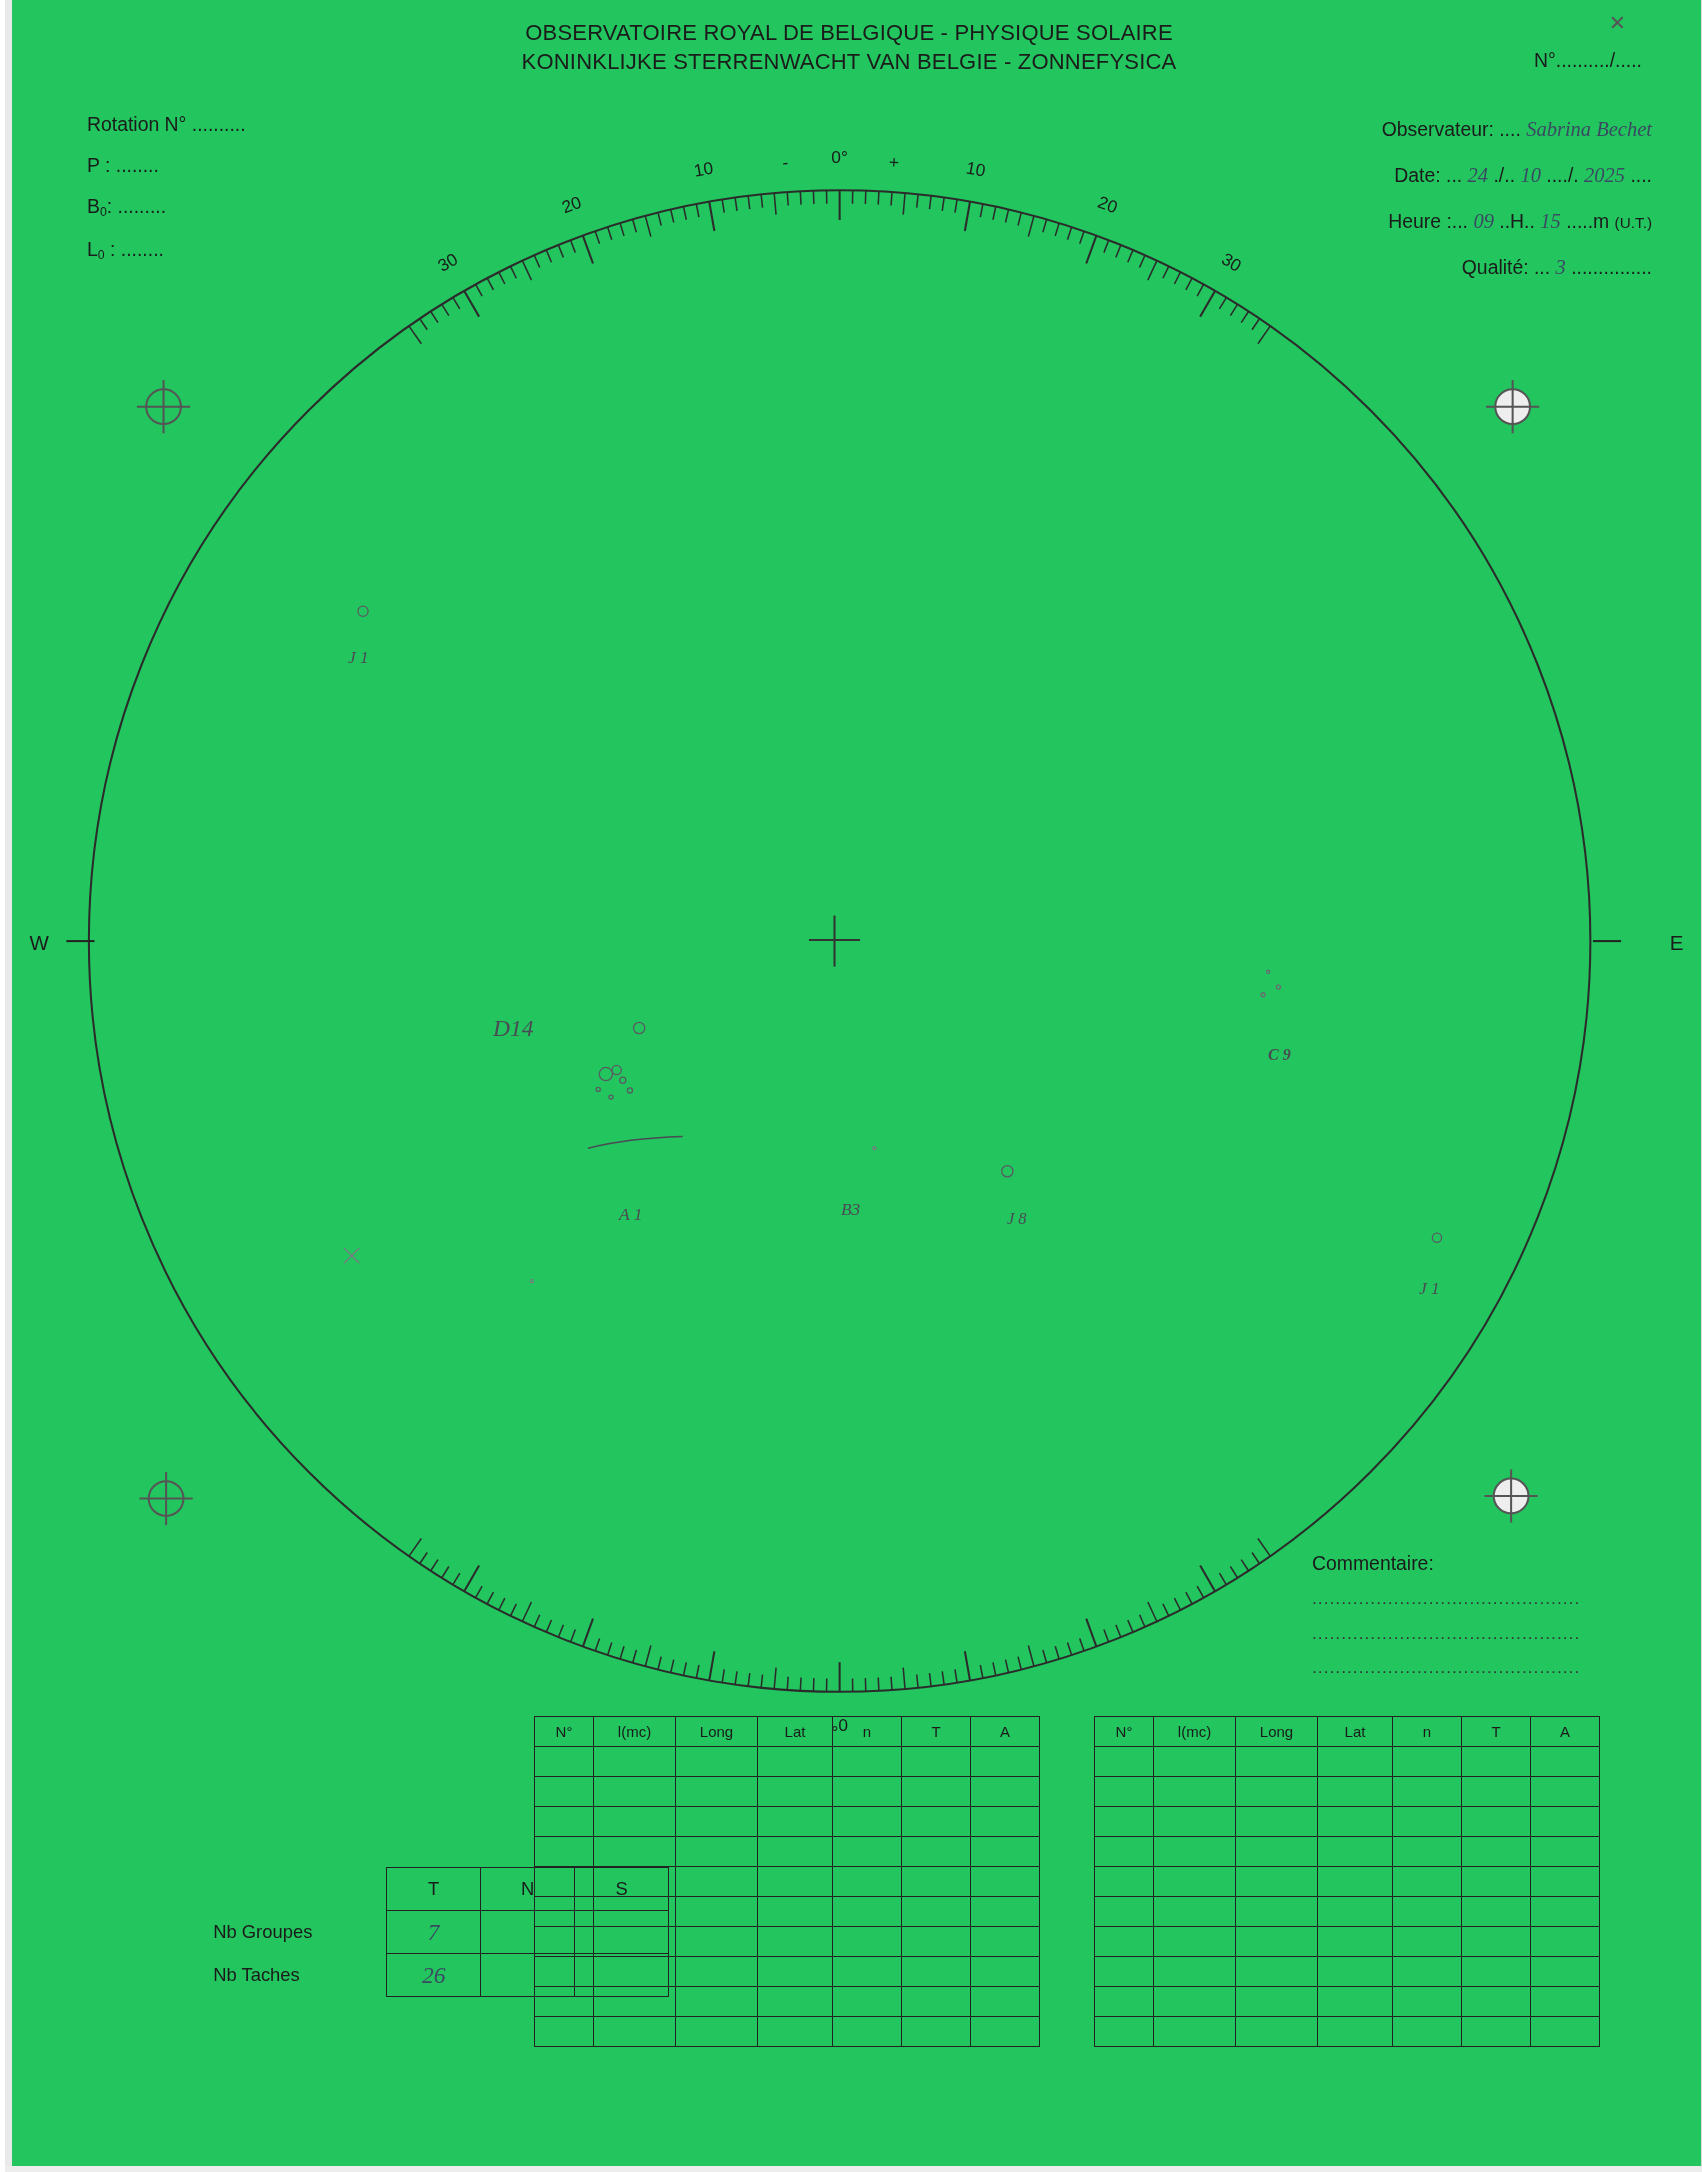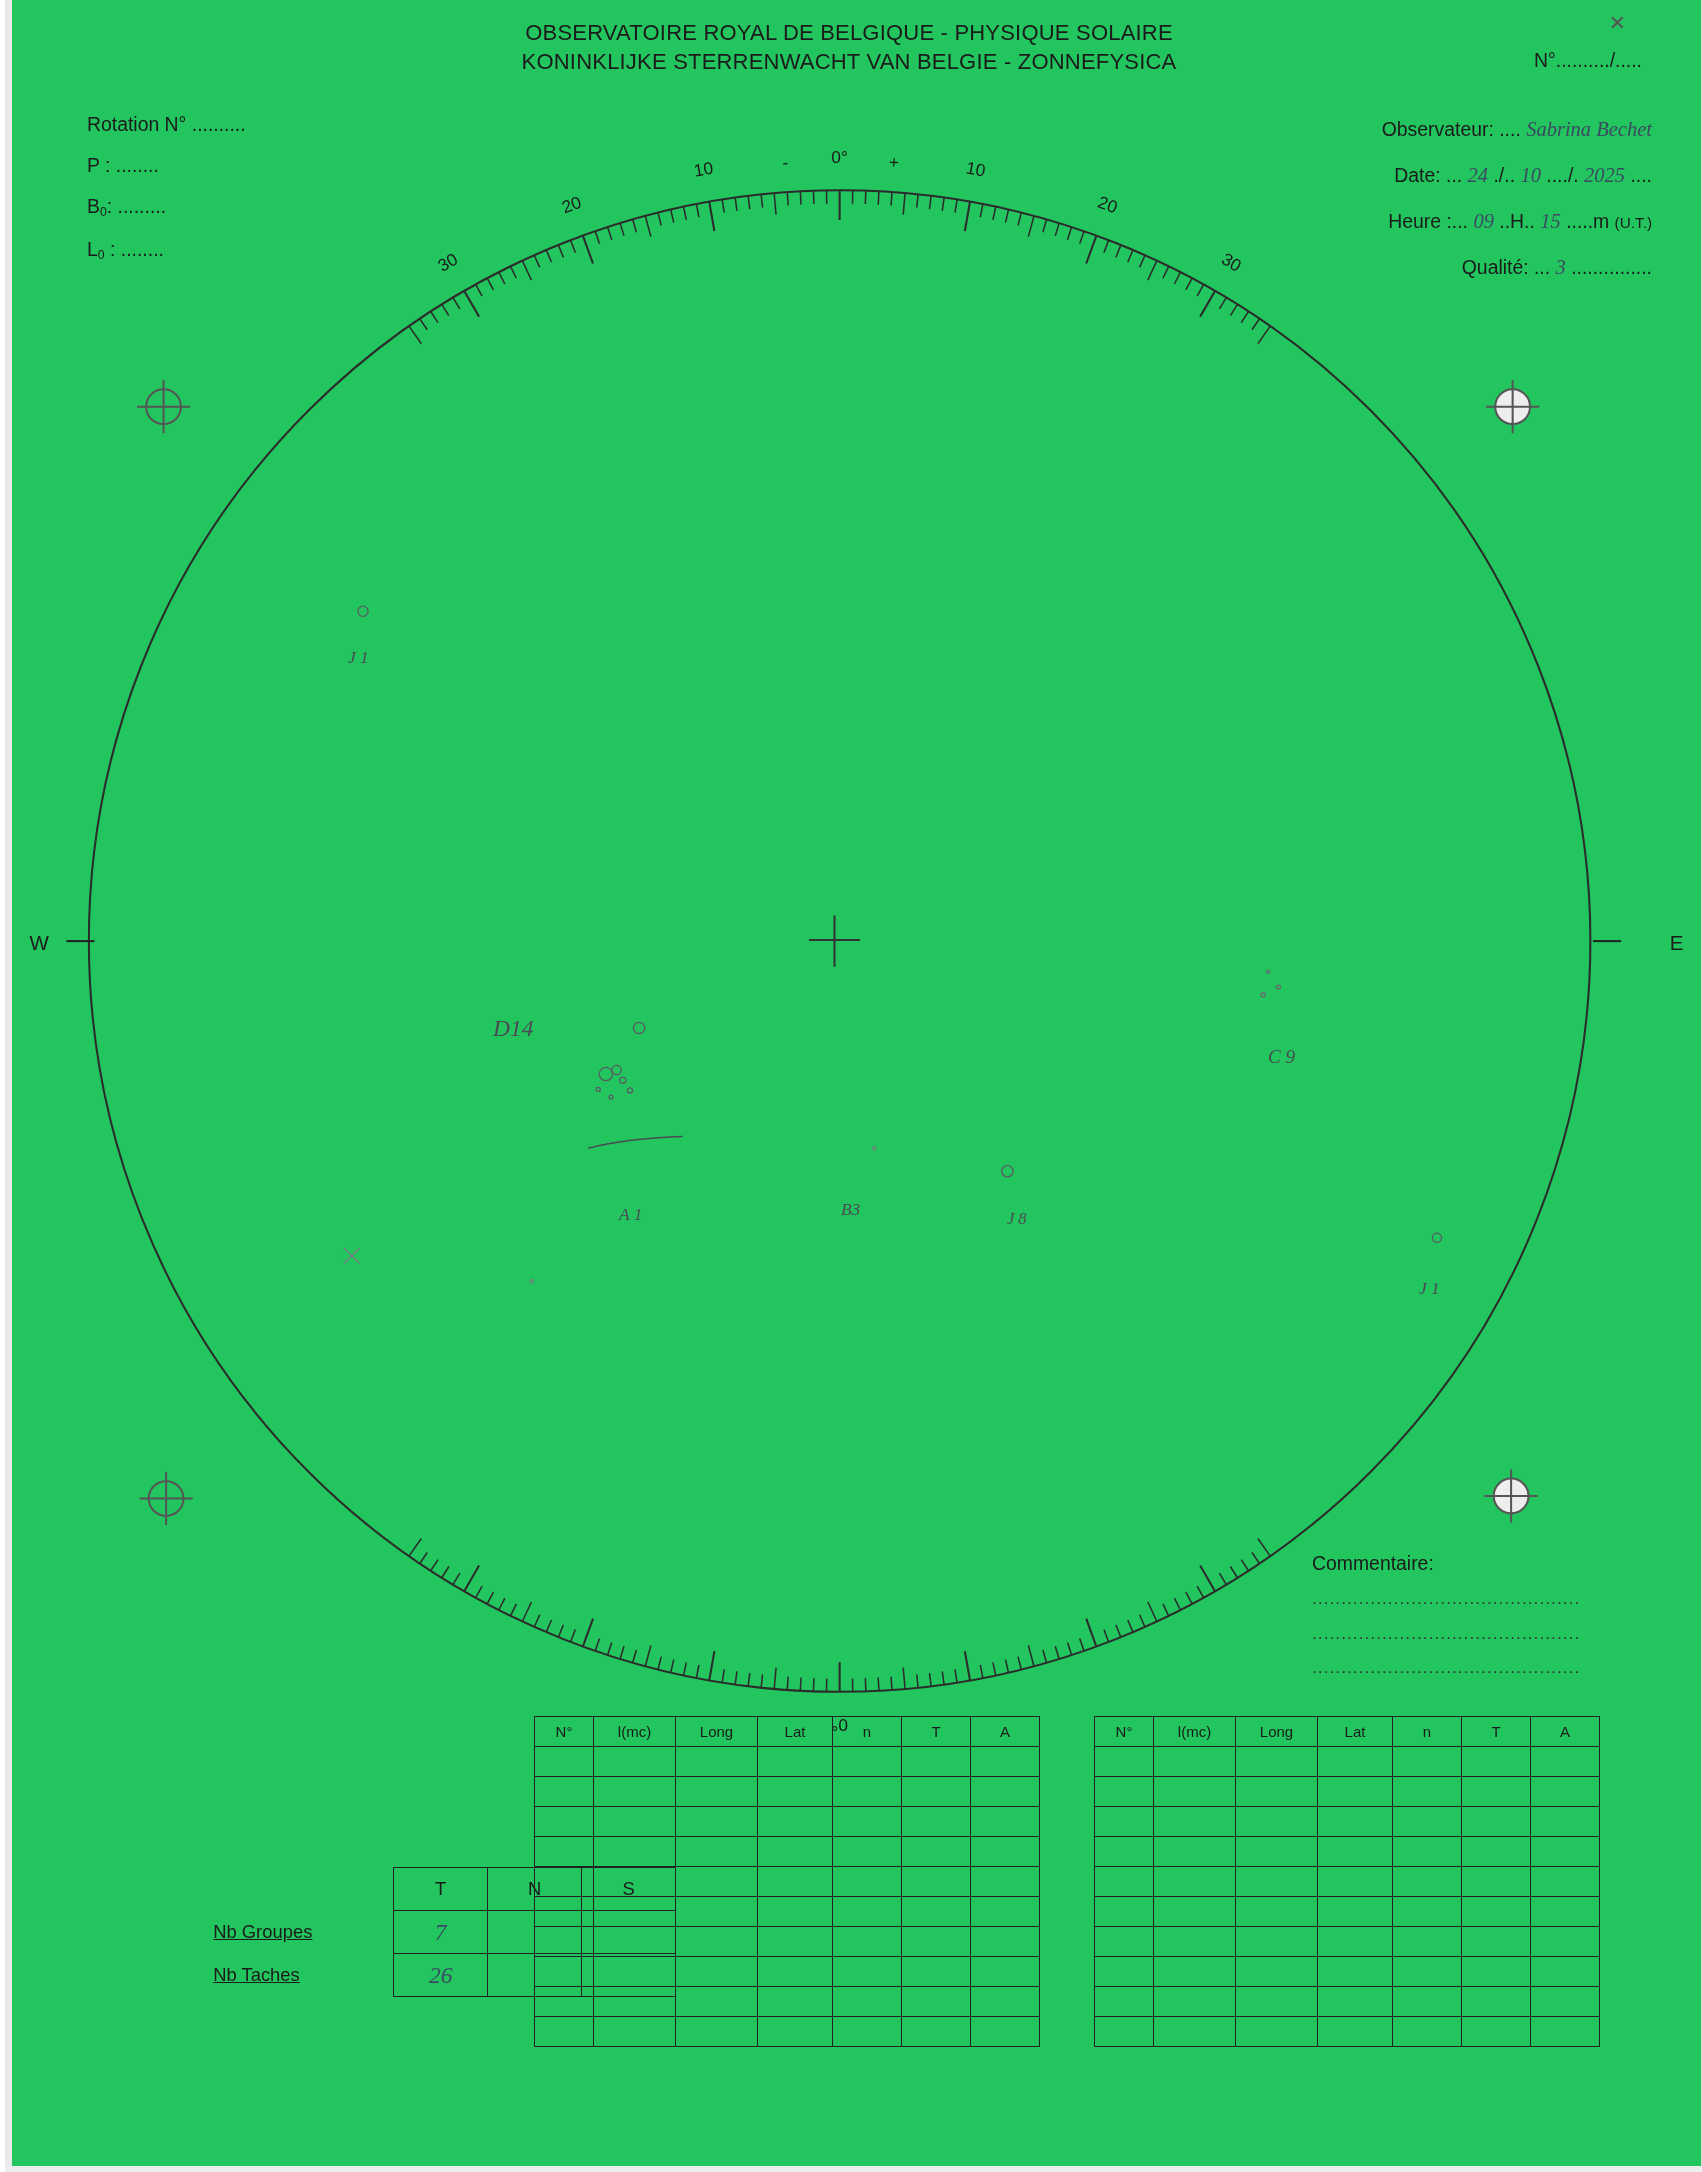--- a/index.html
+++ b/index.html
@@ -142,25 +142,24 @@
     left: 199px;
     top: 1867px;
   }
   .count-table td, .count-table th {
     font-size: 18.4px;
     height: 40px;
   }
   .count-table .lab {
     text-align: left;
     padding-left: 9.2px;
-    padding-right: 27px;
+    padding-right: 20px;
     border: none;
     width: 153px;
     white-space: nowrap;
-    text-decoration: underline;
   }
   .count-table .lab-head { border: none; }
   .count-table .col { width: 91px; }
   .count-val {
     font-family: "Liberation Serif", serif;
     font-style: italic;
     font-size: 23.5px;
     color: #3a4a63;
   }
   
@@ -466,21 +465,21 @@
 
     <div class="compass-w">W</div>
     <div class="compass-e">E</div>
 
     
     <div class="annot" style="left:343px;  top:647px; font-size:17.4px;">J 1</div>
     <div class="annot" style="left:488px;  top:1015px; font-size:23.5px;">D14</div>
     <div class="annot" style="left:614px; top:1204px; font-size:17.4px;font-style:italic;">A 1</div>
     <div class="annot" style="left:836px; top:1199px; font-size:17.4px;font-style:italic;">B3</div>
     <div class="annot" style="left:1002px; top:1209px; font-size:16.4px;">J 8</div>
-    <div class="annot" style="left:1263px; top:1046px; font-size:19px;">C 9</div>
+    <div class="annot" style="left:1263px; top:1046px; font-size:16px;font-weight:bold;">C 9</div>
     <div class="annot" style="left:1414px; top:1278px; font-size:17.4px;">J 1</div>
   </div>
 
   <div class="commentaire">
     <div>Commentaire:</div>
     <div class="comment-line">..............................................</div>
     <div class="comment-line">..............................................</div>
     <div class="comment-line">..............................................</div>
   </div>
 

